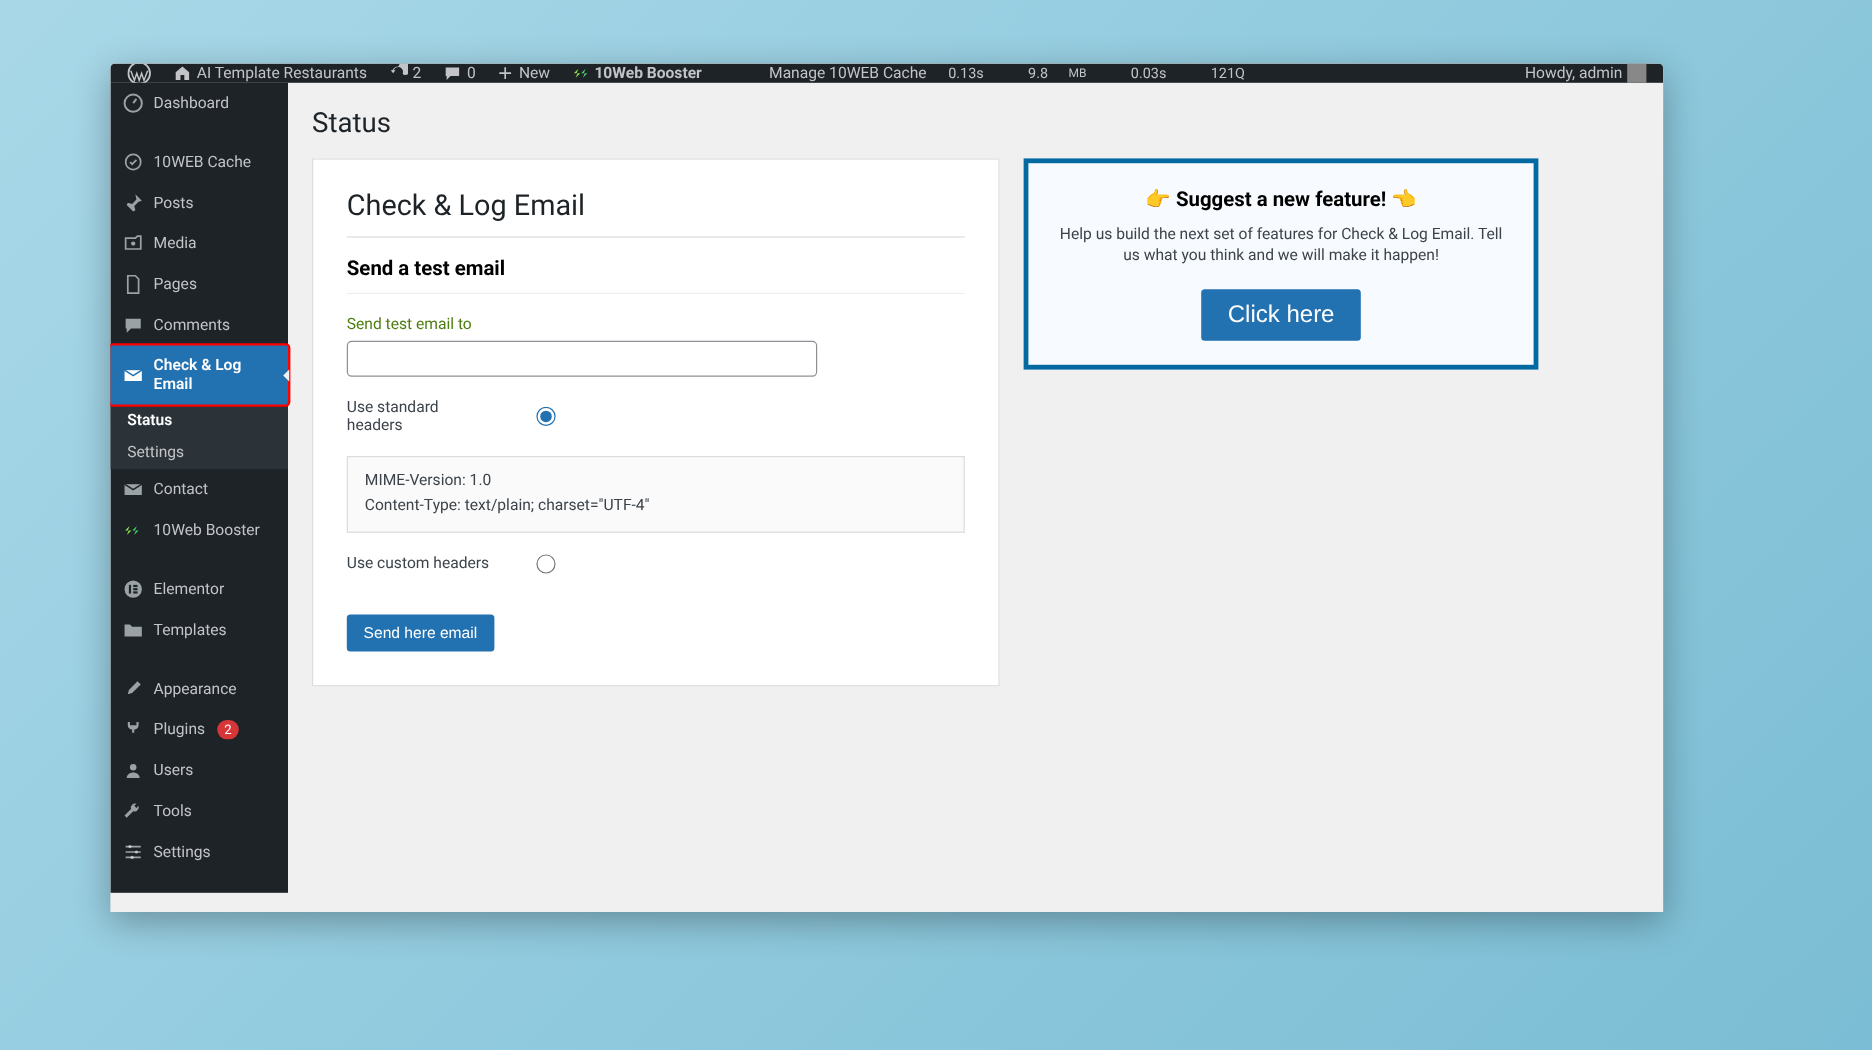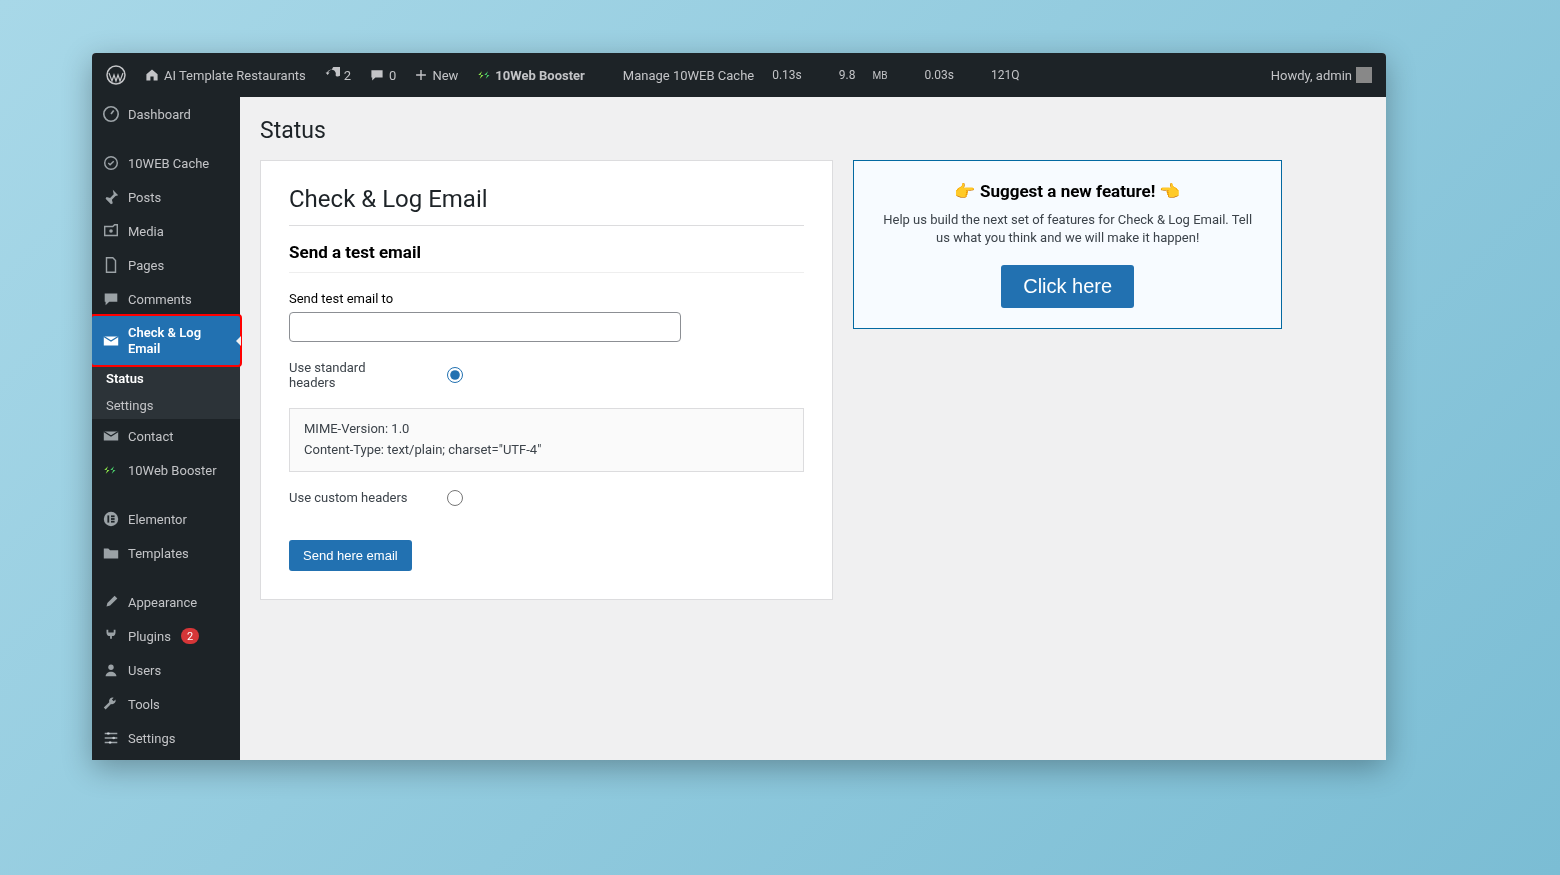--- a/index.html
+++ b/index.html
@@ -16,21 +16,21 @@
   left: 92px;
   top: 53px;
   width: 1294px;
   height: 707px;
   background: #f0f0f1;
   border-radius: 4px 4px 0 0;
   overflow: hidden;
   box-shadow: 0 8px 30px rgba(0,0,0,0.3);
 }
 .topbar {
-  height: 44px;
+  height: 16px;
   background: #1d2327;
   display: flex;
   align-items: center;
   font-size: 13px;
   color: #c3c4c7;
 }
 .topbar-left { display: flex; align-items: center; gap: 6px; padding-left: 8px; flex: 1; }
 .topbar-item { display: flex; align-items: center; gap: 4px; padding: 0 6px; cursor: pointer; height: 32px; }
 .topbar .wp-logo { width: 20px; height: 20px; }
 .topbar .booster { color: #c3c4c7; font-weight: bold; }
@@ -89,21 +89,21 @@
   background: #fff;
   border: 1px solid #dcdcde;
   padding: 24px 28px 28px;
   width: 594px;
 }
 .panel h2 { font-size: 24px; font-weight: 400; color: #1d2327; }
 .hr { border: none; border-bottom: 1px solid #dcdcde; margin: 12px 0 16px; }
 .panel h3 { font-size: 17px; font-weight: 700; margin-bottom: 6px; }
 .hr2 { border: none; border-bottom: 1px solid #eee; margin: 10px 0 18px; }
 
-.field-label { font-size: 13px; color: #000000; margin-bottom: 6px; display:block; }
+.field-label { font-size: 13px; color: #4d7c0f; margin-bottom: 6px; display:block; }
 .txt-input {
   width: 392px;
   height: 30px;
   border: 1px solid #8c8f94;
   border-radius: 4px;
   padding: 2px 8px;
   font-size: 14px;
   background: #fff;
 }
 .radio-row { display:flex; align-items:center; gap: 38px; margin: 18px 0; }
@@ -126,21 +126,21 @@
   border-radius: 3px;
   padding: 8px 14px;
   font-size: 13px;
   cursor: pointer;
   margin-top: 16px;
 }
 
 .side-panel {
   width: 444px;
   background: #fff;
-  border: 1px solid #0369a1;
+  border: 4px solid #0369a1;
   background: #f7fbff;
   padding: 20px 22px;
   text-align: center;
   margin-left: auto;
   margin-right: 84px;
 }
 .side-panel h3 { font-size: 17px; font-weight:700; margin-bottom: 10px; }
 .side-panel p { font-size: 13px; color:#3c434a; line-height:1.4; margin-bottom: 18px; }
 .side-panel .btn-primary { padding: 10px 22px; font-size: 20px; margin-top: 0; }
 
@@ -184,21 +184,21 @@
           </svg>
         <span>New</span>
       </div>
       <div class="topbar-item booster-txt">
         <svg width="18" height="14" viewBox="0 0 24 16">
             <path d="M3 8l5-5-2 5h4l-5 5 2-5z" fill="#8de84a"></path>
             <path d="M11 8l5-5-2 5h4l-5 5 2-5z" fill="#4ad06b"></path>
           </svg>
         <span class="booster">10Web Booster</span>
       </div>
-      <div class="topbar-item" style="margin-left:20px">
+      <div class="topbar-item" style="margin-left:38px">
         <span>Manage 10WEB Cache</span>
       </div>
       <div class="topbar-item" style="gap:17px;font-size:12px">
         <span>0.13s</span>&nbsp;
         <span>9.8</span><span style="font-size:10px">MB</span>&nbsp;
         <span>0.03s</span>&nbsp;
         <span>121Q</span>
       </div>
     </div>
     <div class="topbar-right">

